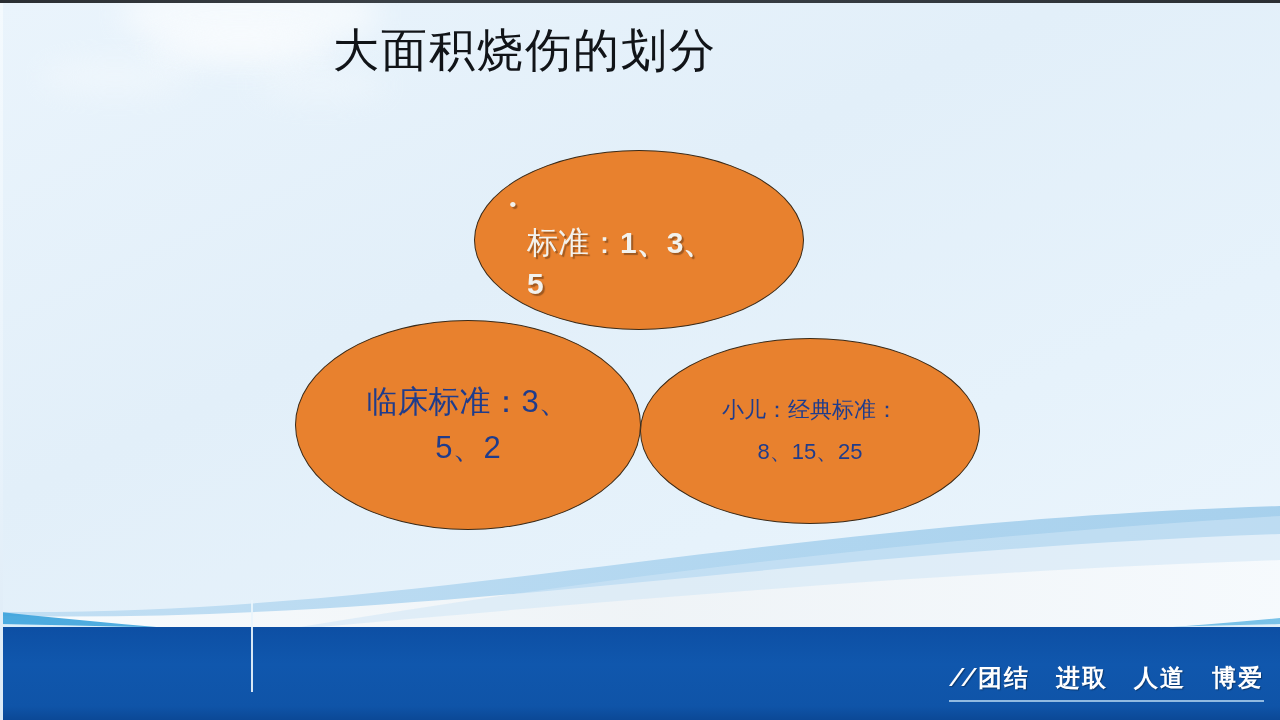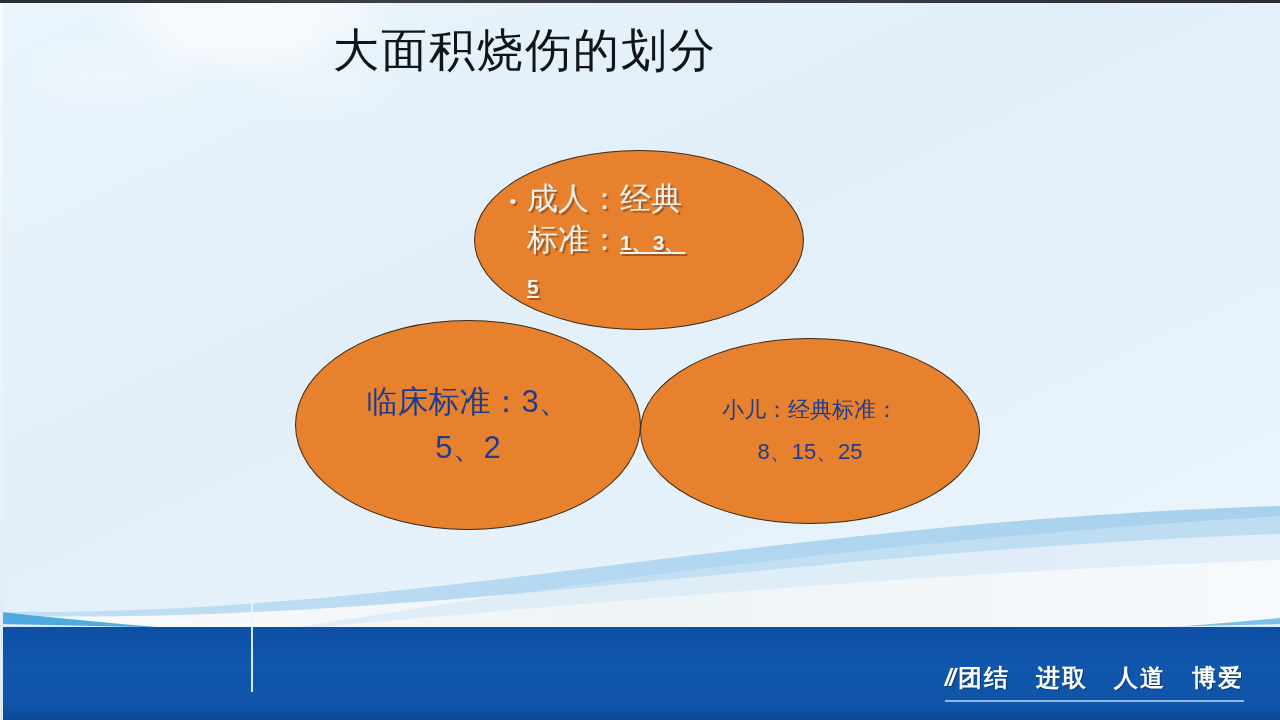--- a/index.html
+++ b/index.html
@@ -107,22 +107,21 @@
     left: 34px;
     top: 3px;
     font-size: 22px;
     line-height: 41px;
     color: #f2f2ee;
     text-shadow: 2px 2px 1px rgba(70,40,15,.45);
   }
   #ellipse-top .num {
     font-family: "Liberation Sans", "DejaVu Sans", sans-serif;
     font-weight: bold;
-    font-size: 21px;
-    text-decoration: underline;
+    font-size: 30px;
   }
   
   #ellipse-left .etext,
   #ellipse-right .etext {
     color: #1f3c8c;
     text-align: center;
   }
   #ellipse-left .etext {
     font-size: 31px;
     line-height: 46px;
@@ -157,24 +156,24 @@
   }
   #footer-divider {
     position: absolute;
     left: 251px; top: 600px;
     width: 2px; height: 92px;
     background: rgba(232,244,252,.92);
     z-index: 26;
   }
   #footer-motto {
     position: absolute;
-    right: 36px; top: 662px;
+    right: 16px; top: 662px;
     z-index: 26;
     color: #ffffff;
-    font-family: Liberation Sans, sans-serif;
+    font-family: Liberation Mono, monospace;
     font-weight: bold;
     font-size: 24px;
     letter-spacing: 2px;
     white-space: nowrap;
     text-shadow: 1px 1px 1px rgba(0,0,0,.35);
     padding-bottom: 6px;
     border-bottom: 2px solid rgba(168,205,235,.85);
   }
   #footer-motto .slashes {
     font-style: italic;
@@ -190,21 +189,21 @@
   <div id="cloud-a" class="cloud"></div>
   <div id="cloud-b" class="cloud"></div>
   <div id="cloud-c" class="cloud"></div>
   <div id="cloud-d" class="cloud"></div>
 
   <div id="title">大面积烧伤的划分</div>
 
   <div id="ellipse-top" class="ellipse">
     <div class="etext">
       <span class="bullet">•</span>
-      <span>成人：经典</span><br>
+      <br>
       <span>标准：</span><span class="num">1、3、</span><br>
       <span class="num">5</span>
     </div>
   </div>
 
   <div id="ellipse-left" class="ellipse">
     <div class="etext">
       <span>临床标准：</span><span class="num">3、</span><br>
       <span class="num">5、2</span>
     </div>

